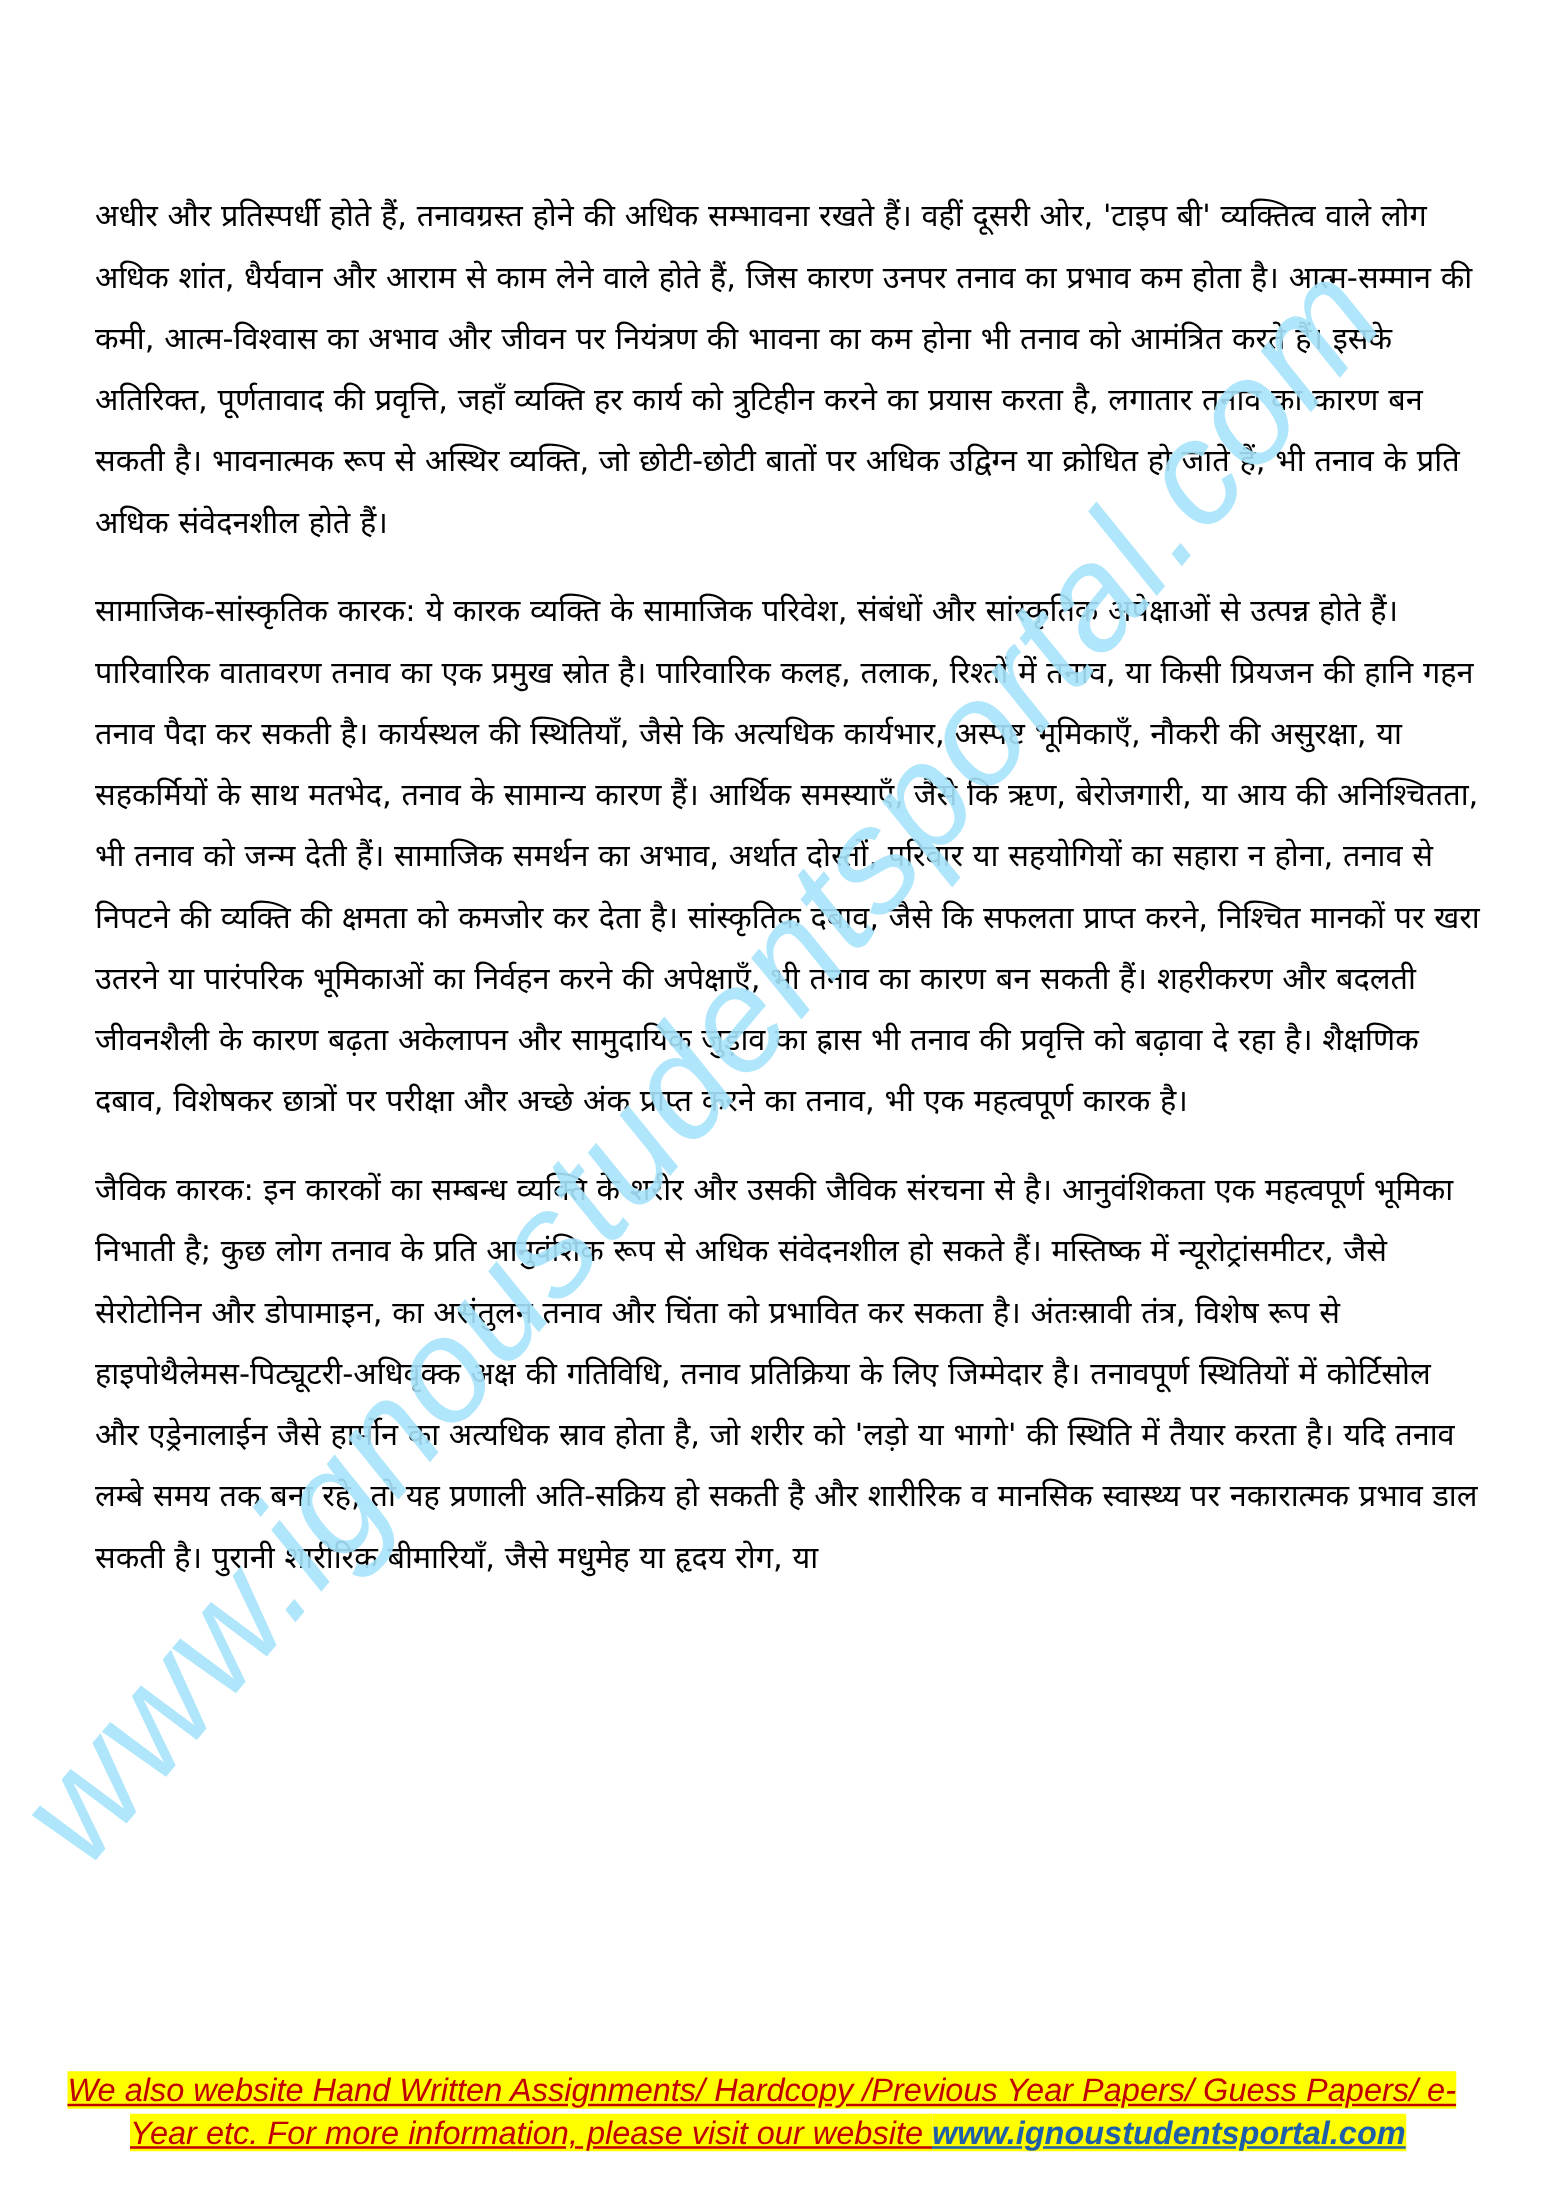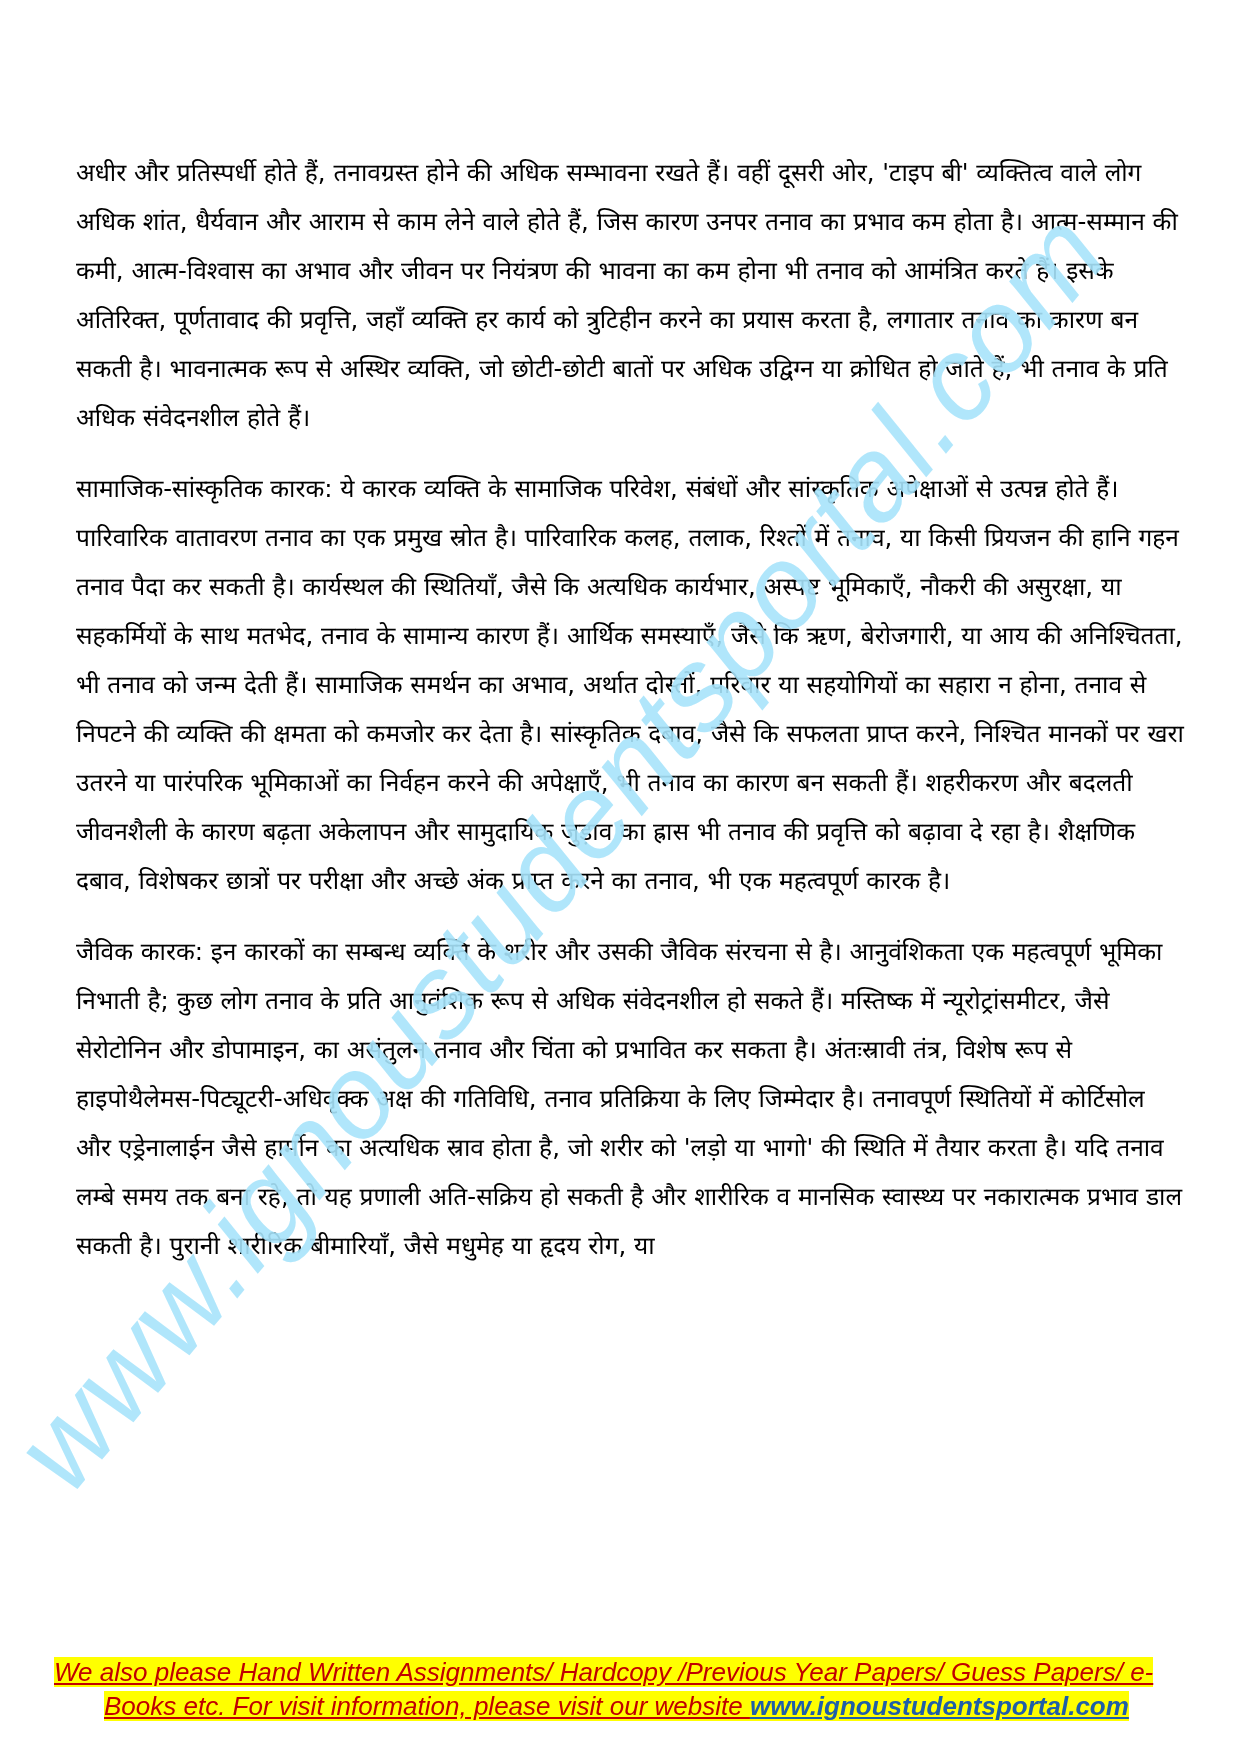--- a/index.html
+++ b/index.html
@@ -110,20 +110,20 @@
       <span class="heading">सामाजिक-सांस्कृतिक कारक</span><span>: ये कारक व्यक्ति के सामाजिक परिवेश, संबंधों और सांस्कृतिक अपेक्षाओं से उत्पन्न होते हैं। पारिवारिक वातावरण तनाव का एक प्रमुख स्रोत है। पारिवारिक कलह, तलाक, रिश्तों में तनाव, या किसी प्रियजन की हानि गहन तनाव पैदा कर सकती है। कार्यस्थल की स्थितियाँ, जैसे कि अत्यधिक कार्यभार, अस्पष्ट भूमिकाएँ, नौकरी की असुरक्षा, या सहकर्मियों के साथ मतभेद, तनाव के सामान्य कारण हैं। आर्थिक समस्याएँ, जैसे कि ऋण, बेरोजगारी, या आय की अनिश्चितता, भी तनाव को जन्म देती हैं। सामाजिक समर्थन का अभाव, अर्थात दोस्तों, परिवार या सहयोगियों का सहारा न होना, तनाव से निपटने की व्यक्ति की क्षमता को कमजोर कर देता है। सांस्कृतिक दबाव, जैसे कि सफलता प्राप्त करने, निश्चित मानकों पर खरा उतरने या पारंपरिक भूमिकाओं का निर्वहन करने की अपेक्षाएँ, भी तनाव का कारण बन सकती हैं। शहरीकरण और बदलती जीवनशैली के कारण बढ़ता अकेलापन और सामुदायिक जुड़ाव का ह्रास भी तनाव की प्रवृत्ति को बढ़ावा दे रहा है। शैक्षणिक दबाव, विशेषकर छात्रों पर परीक्षा और अच्छे अंक प्राप्त करने का तनाव, भी एक महत्वपूर्ण कारक है।</span>
     </p>
 
     <p class="para">
       <span class="heading">जैविक कारक</span><span>: इन कारकों का सम्बन्ध व्यक्ति के शरीर और उसकी जैविक संरचना से है। आनुवंशिकता एक महत्वपूर्ण भूमिका निभाती है; कुछ लोग तनाव के प्रति आनुवंशिक रूप से अधिक संवेदनशील हो सकते हैं। मस्तिष्क में न्यूरोट्रांसमीटर, जैसे सेरोटोनिन और डोपामाइन, का असंतुलन तनाव और चिंता को प्रभावित कर सकता है। अंतःस्रावी तंत्र, विशेष रूप से हाइपोथैलेमस-पिट्यूटरी-अधिवृक्क अक्ष की गतिविधि, तनाव प्रतिक्रिया के लिए जिम्मेदार है। तनावपूर्ण स्थितियों में कोर्टिसोल और एड्रेनालाईन जैसे हार्मोन का अत्यधिक स्राव होता है, जो शरीर को 'लड़ो या भागो' की स्थिति में तैयार करता है। यदि तनाव लम्बे समय तक बना रहे, तो यह प्रणाली अति-सक्रिय हो सकती है और शारीरिक व मानसिक स्वास्थ्य पर नकारात्मक प्रभाव डाल सकती है। पुरानी शारीरिक बीमारियाँ, जैसे मधुमेह या हृदय रोग, या</span>
     </p>
   </div>
 
   <div class="footer">
     <span class="line1-wrap">
-      <span class="line1">We also please Hand Written Assignments/ Hardcopy /Previous Year Papers/ Guess Papers/ e-</span>
+      <span class="line1">We also website Hand Written Assignments/ Hardcopy /Previous Year Papers/ Guess Papers/ e-</span>
     </span>
     <span class="line2-wrap">
-      <span class="line2">Books etc. For visit information, please visit our website </span><span class="link">www.ignoustudentsportal.com</span>
+      <span class="line2">Year etc. For more information, please visit our website </span><span class="link">www.ignoustudentsportal.com</span>
     </span>
   </div>
 
 </div>
 
 </body></html>

